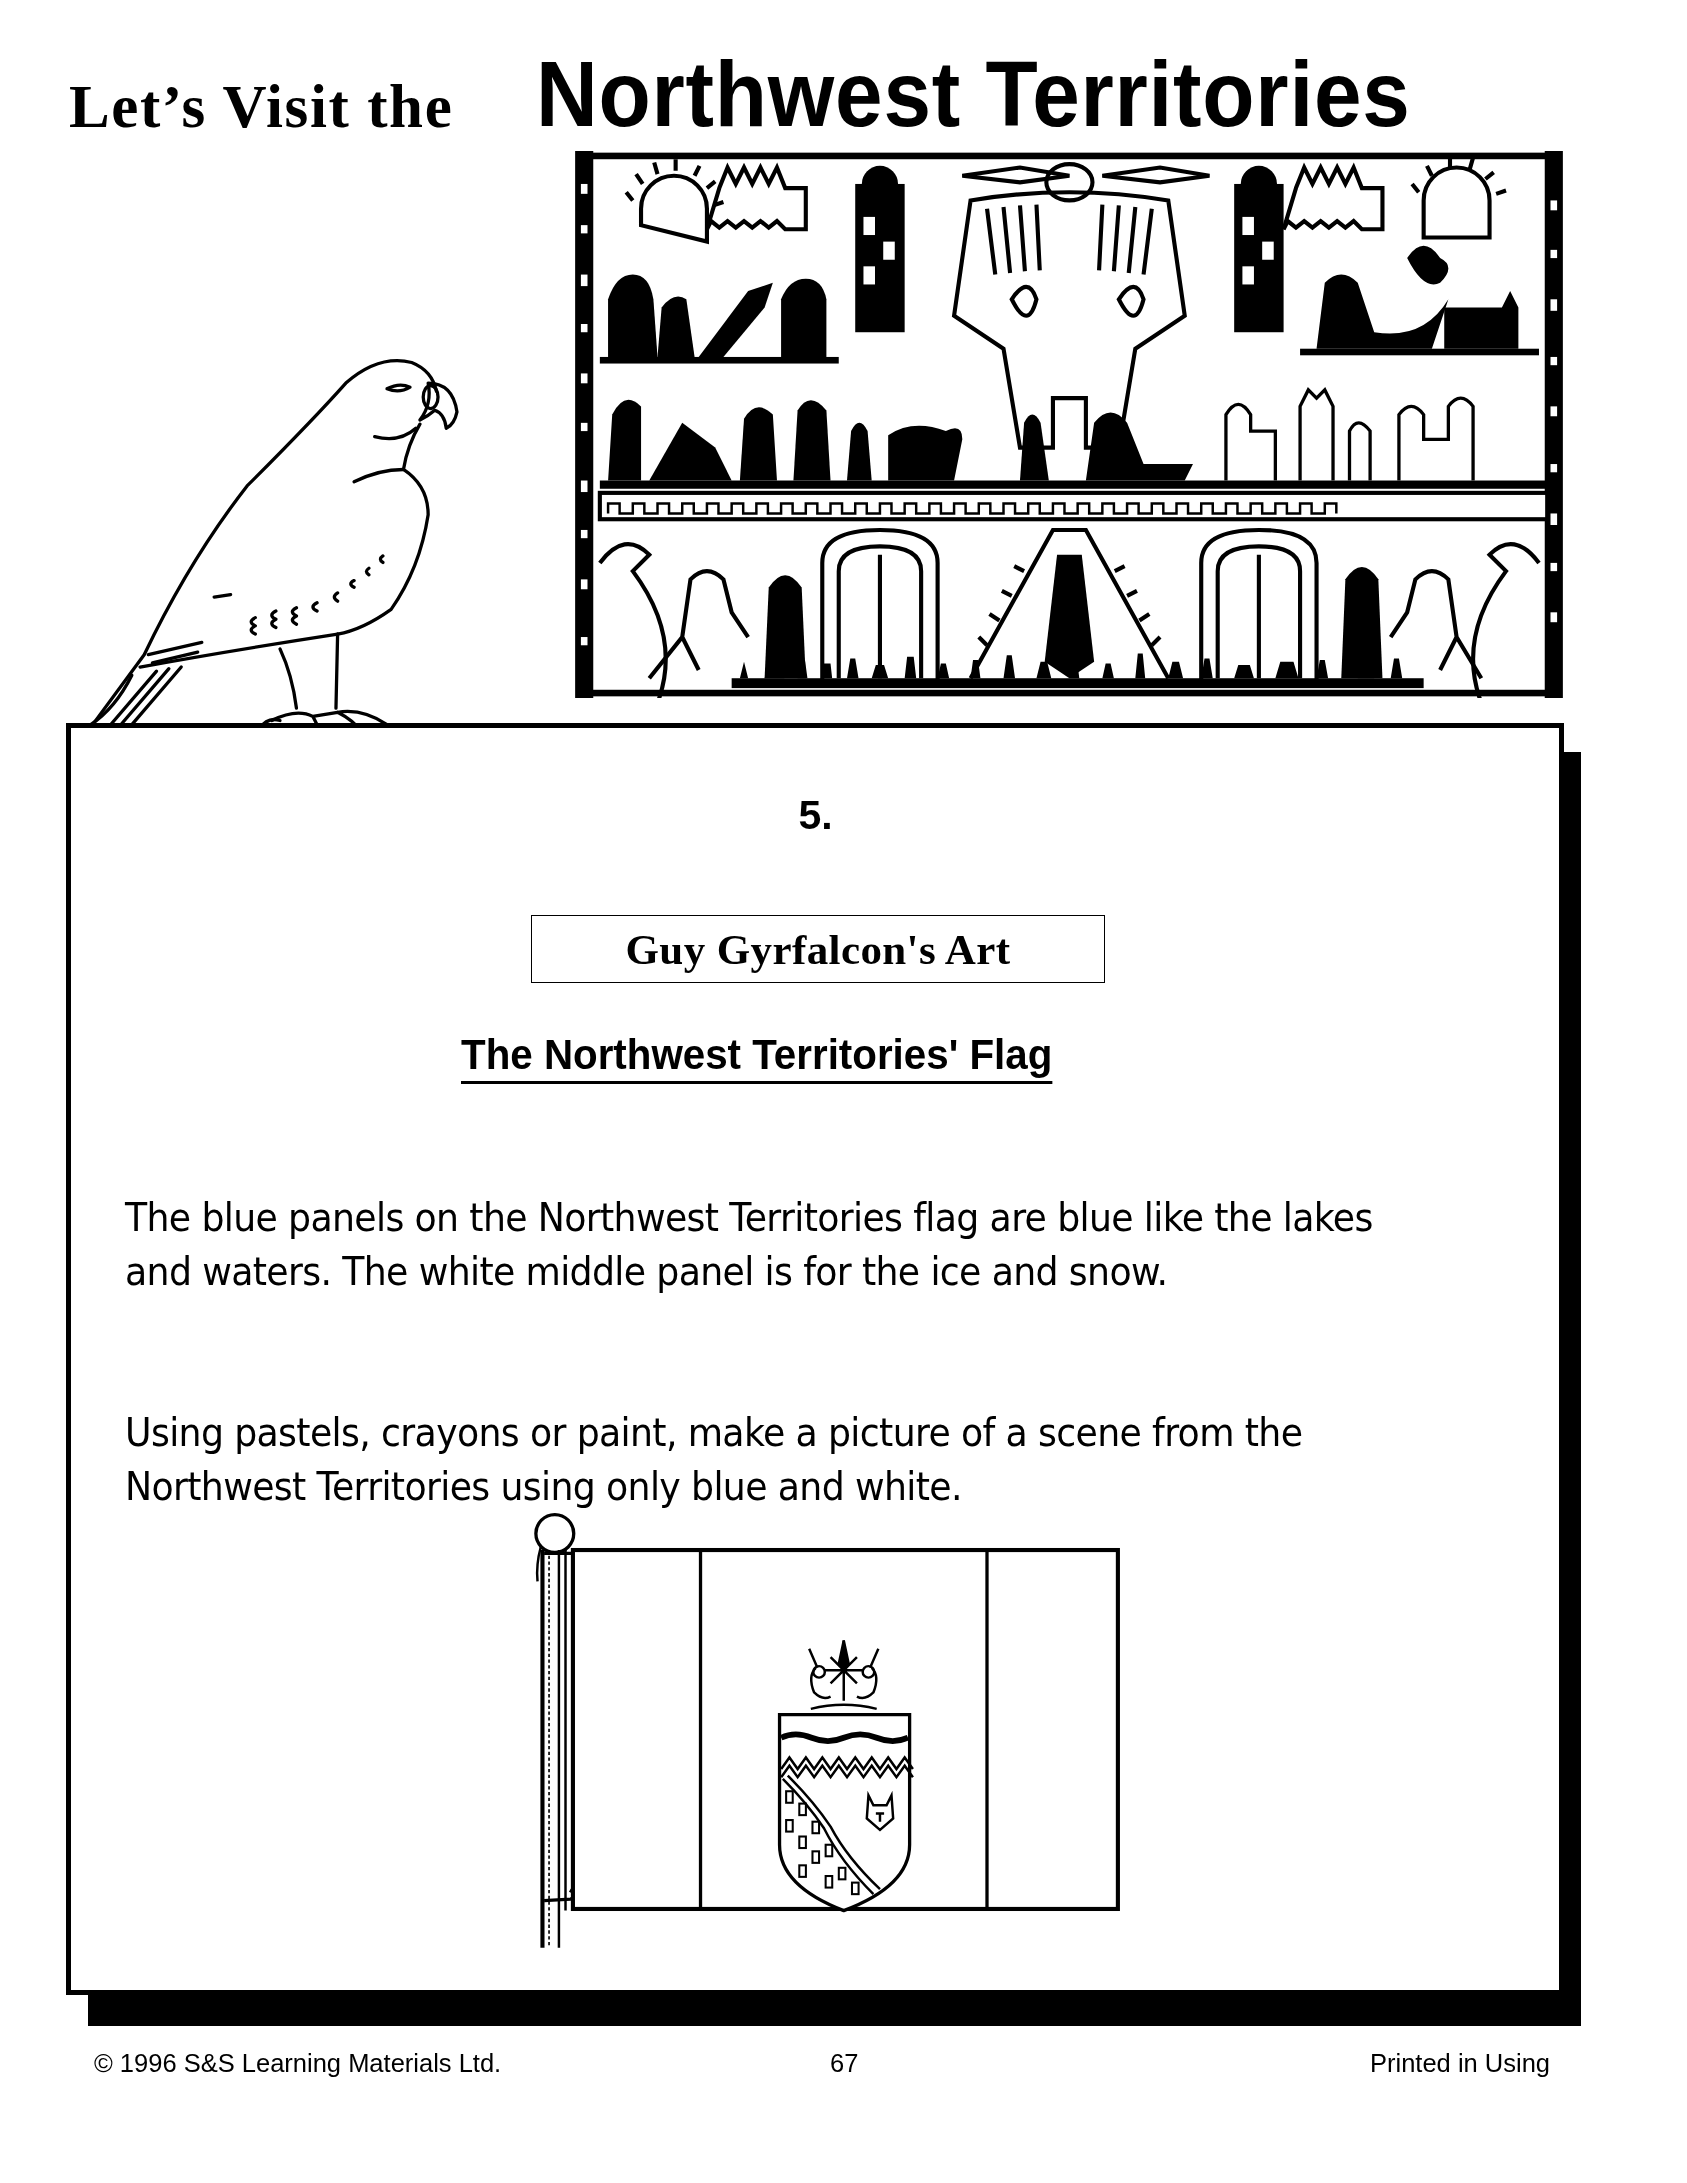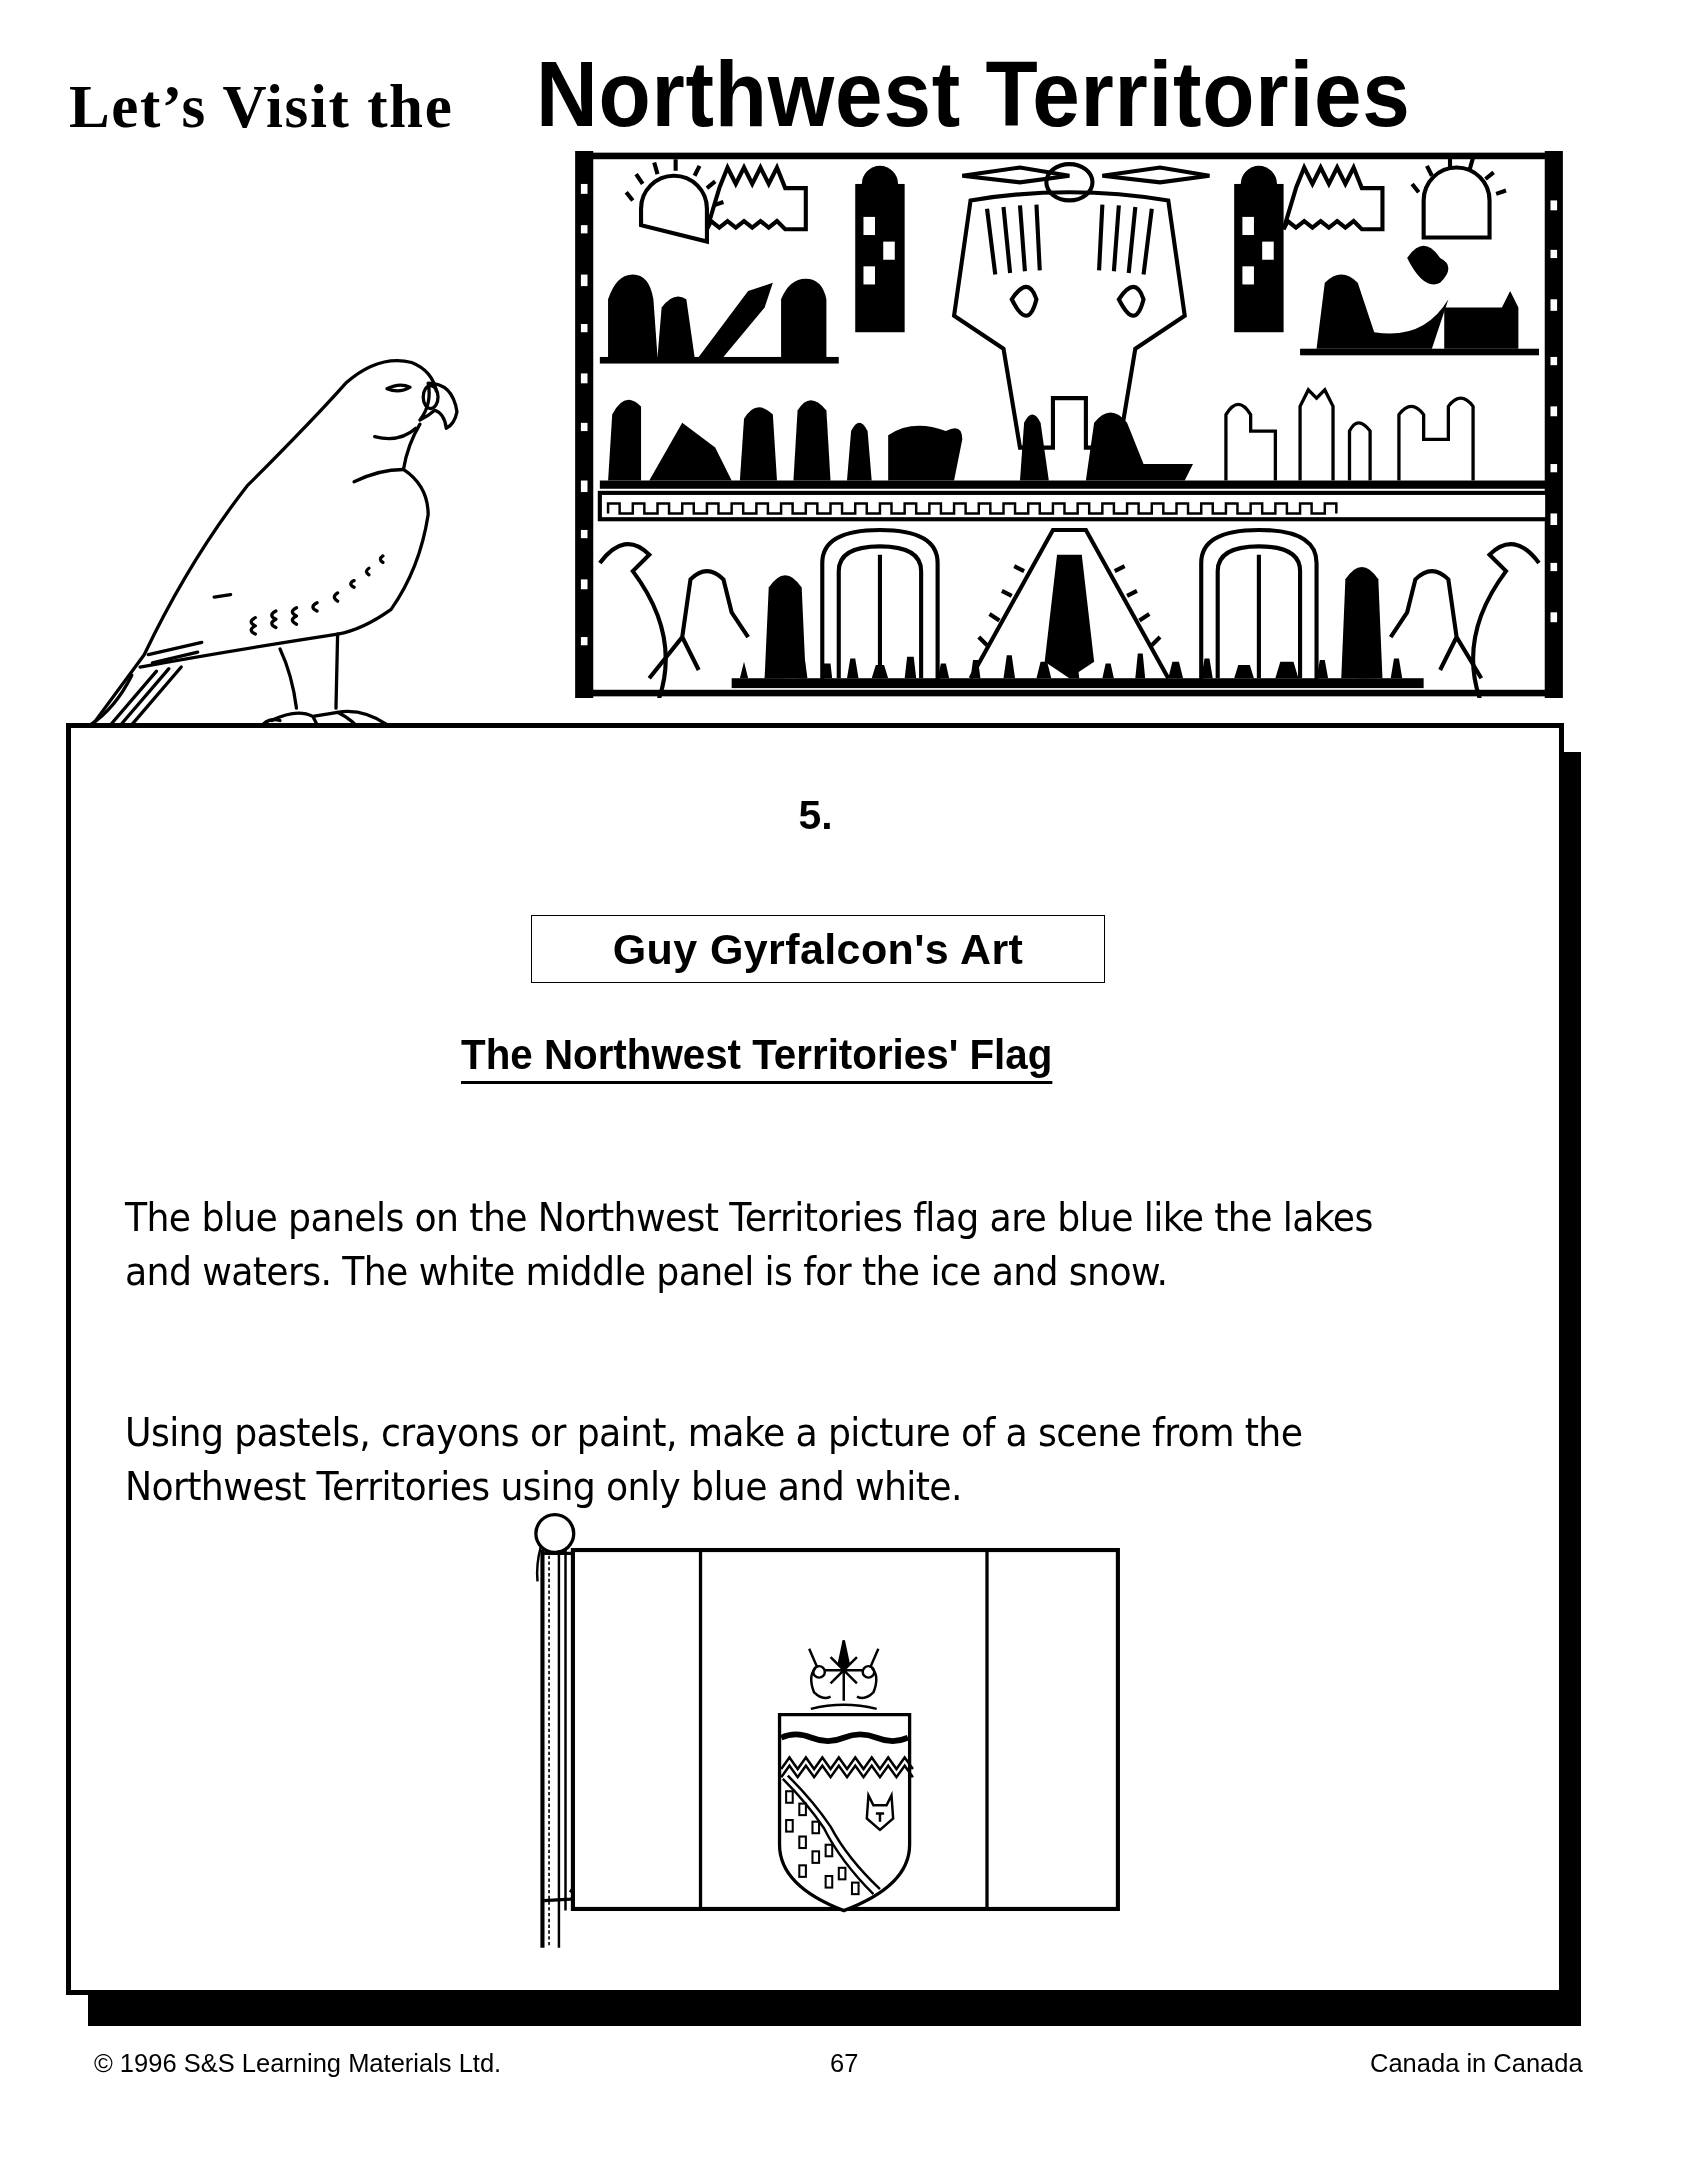--- a/index.html
+++ b/index.html
@@ -16,21 +16,21 @@
     
     .falcon { left: 66px; top: 346px; width: 428px; height: 391px; }
 
     
     .box-shadow-right { left: 1560px; top: 752px; width: 21.4px; height: 1274px; background: #000; }
     .box-shadow-bottom { left: 88px; top: 1991px; width: 1493px; height: 35px; background: #000; }
     .main-box { left: 66px; top: 723px; width: 1488px; height: 1262px; border: 5.8px solid #000; background: #fff; box-sizing: content-box; }
 
     .lesson-number { left: 0; width: 1499px; top: 795px; text-align: center; font-family: "Liberation Sans", sans-serif; font-weight: bold; font-size: 41px; line-height: 1; transform: translateX(66px); }
     .section-box { left: 531px; top: 915px; width: 574px; height: 68px; border: 1.6px solid #000; box-sizing: border-box; display: flex; align-items: center; justify-content: center; }
-    .section-title { font-family: Liberation Sans, sans-serif; font-weight: bold; font-size: 43px; line-height: 1; letter-spacing: 0.4px; }
+    .section-title { font-family: Liberation Serif, serif; font-weight: bold; font-size: 43px; line-height: 1; letter-spacing: 0.4px; }
     .subtitle { left: 461px; top: 1034px; font-family: "Liberation Sans", sans-serif; font-weight: bold; font-size: 42px; line-height: 1; white-space: nowrap; border-bottom: 3.3px solid #000; padding-bottom: 5px; transform: scaleX(0.96); transform-origin: left top; }
 
     .para { left: 125px; width: 1401px; font-family: "DejaVu Sans", sans-serif; font-size: 39px; line-height: 54px; font-weight: normal; letter-spacing: -0.7px; transform: scaleX(0.93); transform-origin: left top; }
     .para1 { top: 1191px; }
     .para2 { top: 1406px; }
 
     
     .flag-svg { left: 511px; top: 1499px; width: 626px; height: 461px; }
 
     
@@ -263,14 +263,14 @@
         <rect x="414" y="466" width="8" height="14"></rect>
     </g>
 
     <path d="M434 360 L440 372 L456 372 L462 360 L464 388 L448 402 L432 388 Z"></path>
     <path d="M443 382 L453 382 M448 382 L448 392"></path>
   </g>
 </svg>
 
 <div class="abs footer-text footer-left">© 1996 S&amp;S Learning Materials Ltd.</div>
 <div class="abs footer-text footer-center">67</div>
-<div class="abs footer-text footer-right">Canada in Canada</div>
+<div class="abs footer-text footer-right">Printed in Using</div>
 
 
 </body></html>

